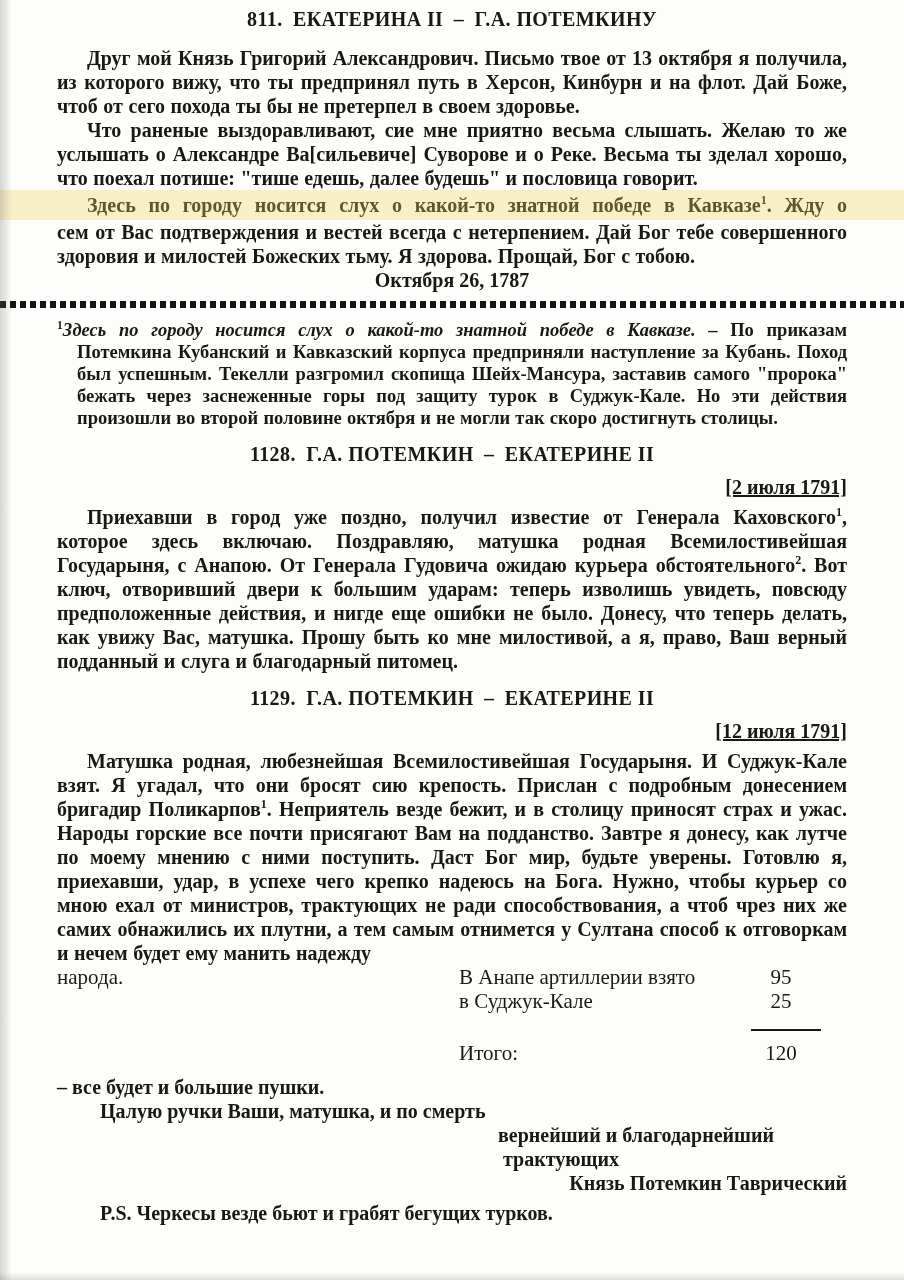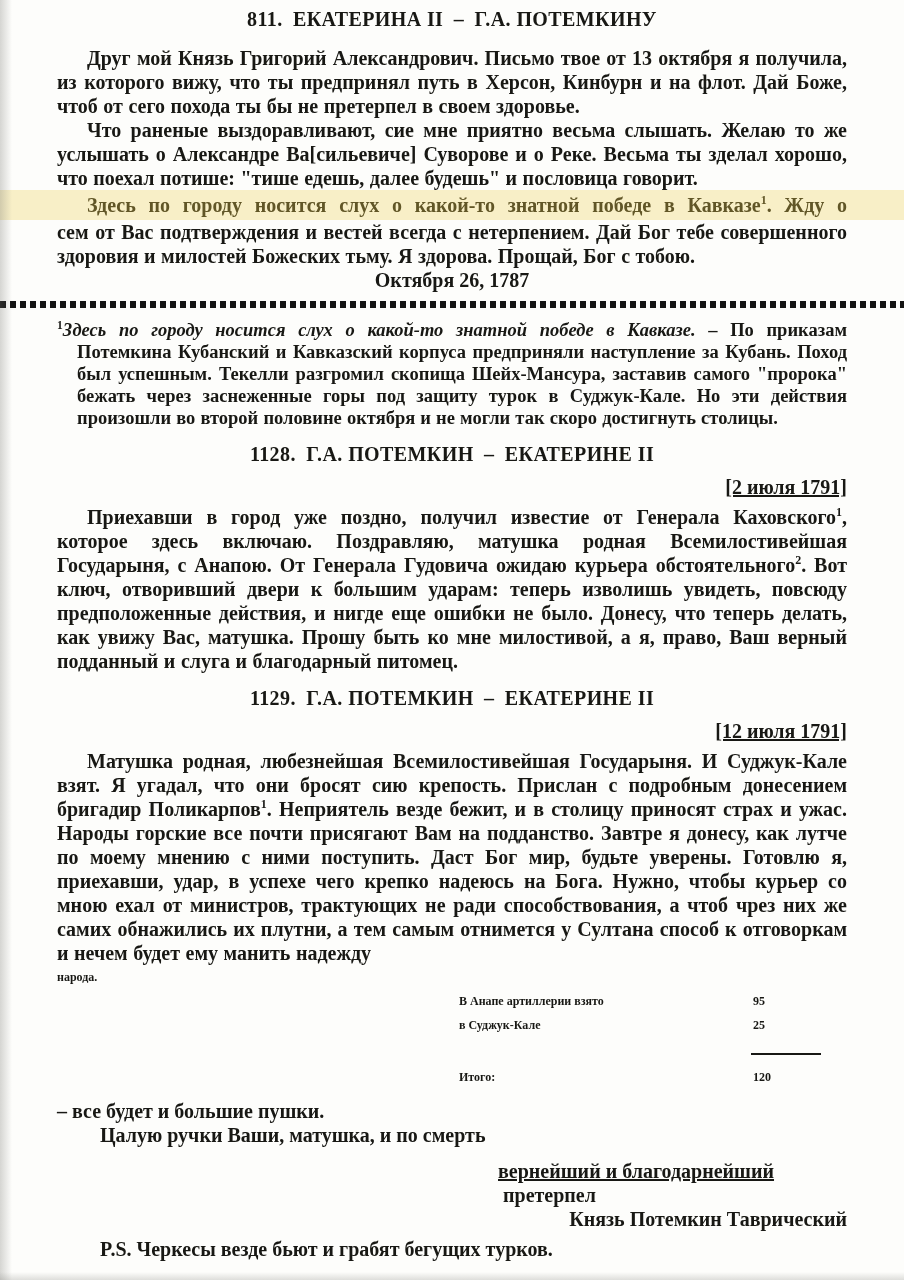--- a/index.html
+++ b/index.html
@@ -86,31 +86,31 @@
   .date-bracket {
     text-align: right;
     font-size: 20px; font-weight: 700; line-height: 24px;
     margin: 8px 0 6px 0;
     text-decoration: underline;
   }
 
   .tail-row {
     display: flex;
     align-items: flex-start;
-    font-size: 12px; font-weight: 700; line-height: 24px; flex-direction: column;
+    font-size: 21px; font-weight: 400; line-height: 24px;
   }
   .tail-word { flex: 0 0 auto; }
   .art-table {
     flex: 0 0 auto;
     margin-left: auto;
     width: 350px;
     margin-right: 38px;
   }
   .art-row { display: flex; justify-content: space-between; line-height: 24px; }
-  .art-val { width: 56px; text-align: left; }
+  .art-val { width: 56px; text-align: center; }
   .art-rule {
     width: 70px; height: 2px; background: #181814;
     margin: 16px -12px 10px auto;
   }
   .cannons { margin: 10px 0 0 0; }
   .kiss { margin: 0 0 0 43px; }
   .sig { margin-left: 441px; }
   .sig-right { text-align: right; margin: 0; }
   .ps { margin: 6px 0 12px 43px; }
   .plain { font-size: 20px; font-weight: 700; line-height: 24px; }
@@ -162,20 +162,20 @@
         <div class="art-row">
           <span>Итого:</span>
           <span class="art-val">120</span>
         </div>
       </div>
     </div>
 
     <p class="plain cannons">– все будет и большие пушки.</p>
     <p class="plain kiss">Цалую ручки Ваши, матушка, и по смерть</p>
     <div class="signature-block">
-      <p class="plain sig" style="margin:12px 0 0 441px;text-decoration:underline;">вернейший и благодарнейший</p>
-      <p class="plain sig" style="margin:0 0 0 446px;">претерпел</p>
+      <p class="plain sig" style="margin:0 0 0 441px;">вернейший и благодарнейший</p>
+      <p class="plain sig" style="margin:0 0 0 446px;">трактующих</p>
       <p class="plain sig-right">Князь Потемкин Таврический</p>
     </div>
     <p class="plain ps">P.S. Черкесы везде бьют и грабят бегущих турков.</p>
   </section>
 
 </div>
 
 </body></html>

